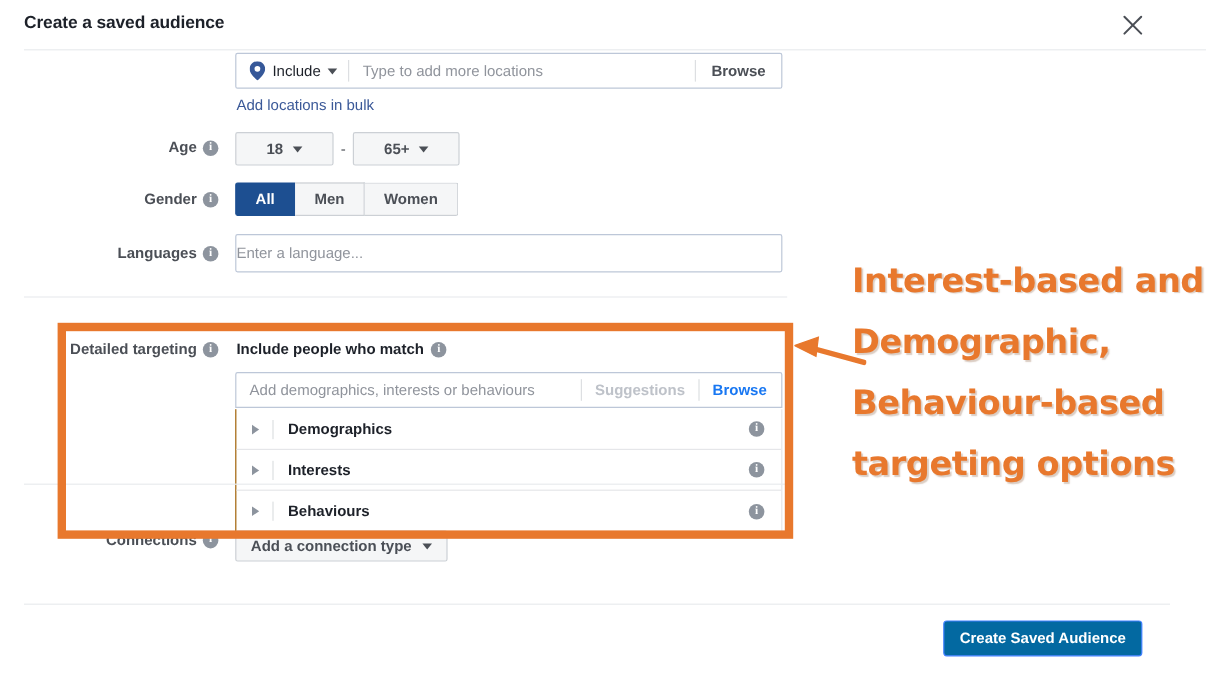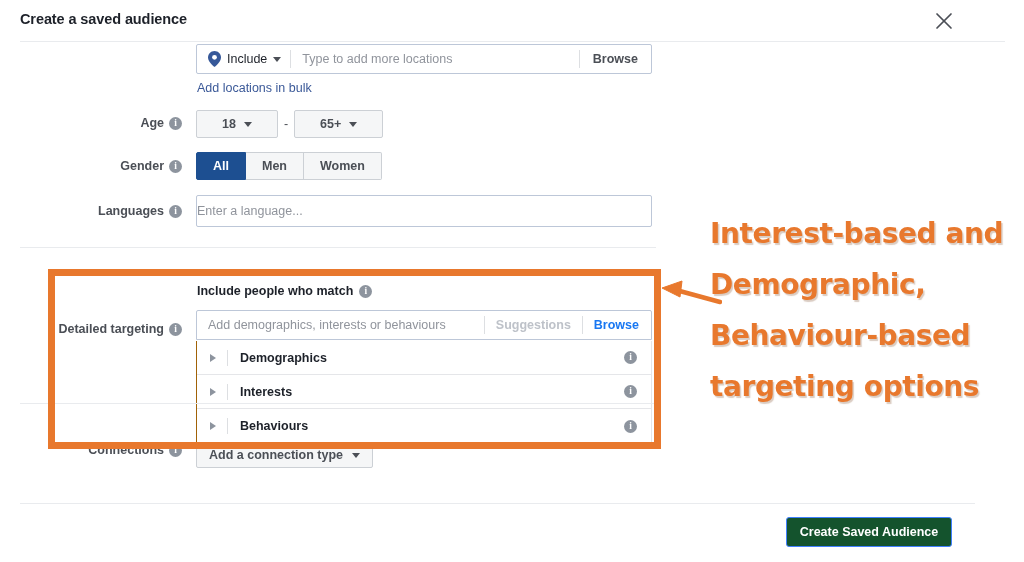--- a/index.html
+++ b/index.html
@@ -189,21 +189,21 @@
     border-radius: 2px;
     background: #ffffff;
     display: flex;
     align-items: center;
     font-size: 12.5px;
     color: #90949c;
     cursor: text;
   }
 
   
-  .dt-label { left: 55px; top: 284px; width: 127px; margin-top: 38px; }
+  .dt-label { left: 55px; top: 284px; width: 127px; }
   .dt-sub {
     position: absolute;
     left: 197px;
     top: 284px;
     font-size: 12.5px;
     font-weight: bold;
     color: #1d2129;
     display: flex;
     align-items: center;
     gap: 6px;
@@ -313,21 +313,21 @@
   }
   .btn-cancel {
     left: 713px; top: 517px; width: 62px;
     background: #f5f6f7;
     border: 1px solid #ccd0d5;
     color: #be185d;
     margin-top: 46px;
   }
   .btn-primary {
     left: 786px; top: 517px; width: 166px;
-    background: #14532d;
+    background: #0369a1;
     border: 1px solid #4080ff;
     color: #ffffff;
   }
 
   
   .anno-box {
     position: absolute;
     left: 48px;
     top: 269px;
     width: 613px;

